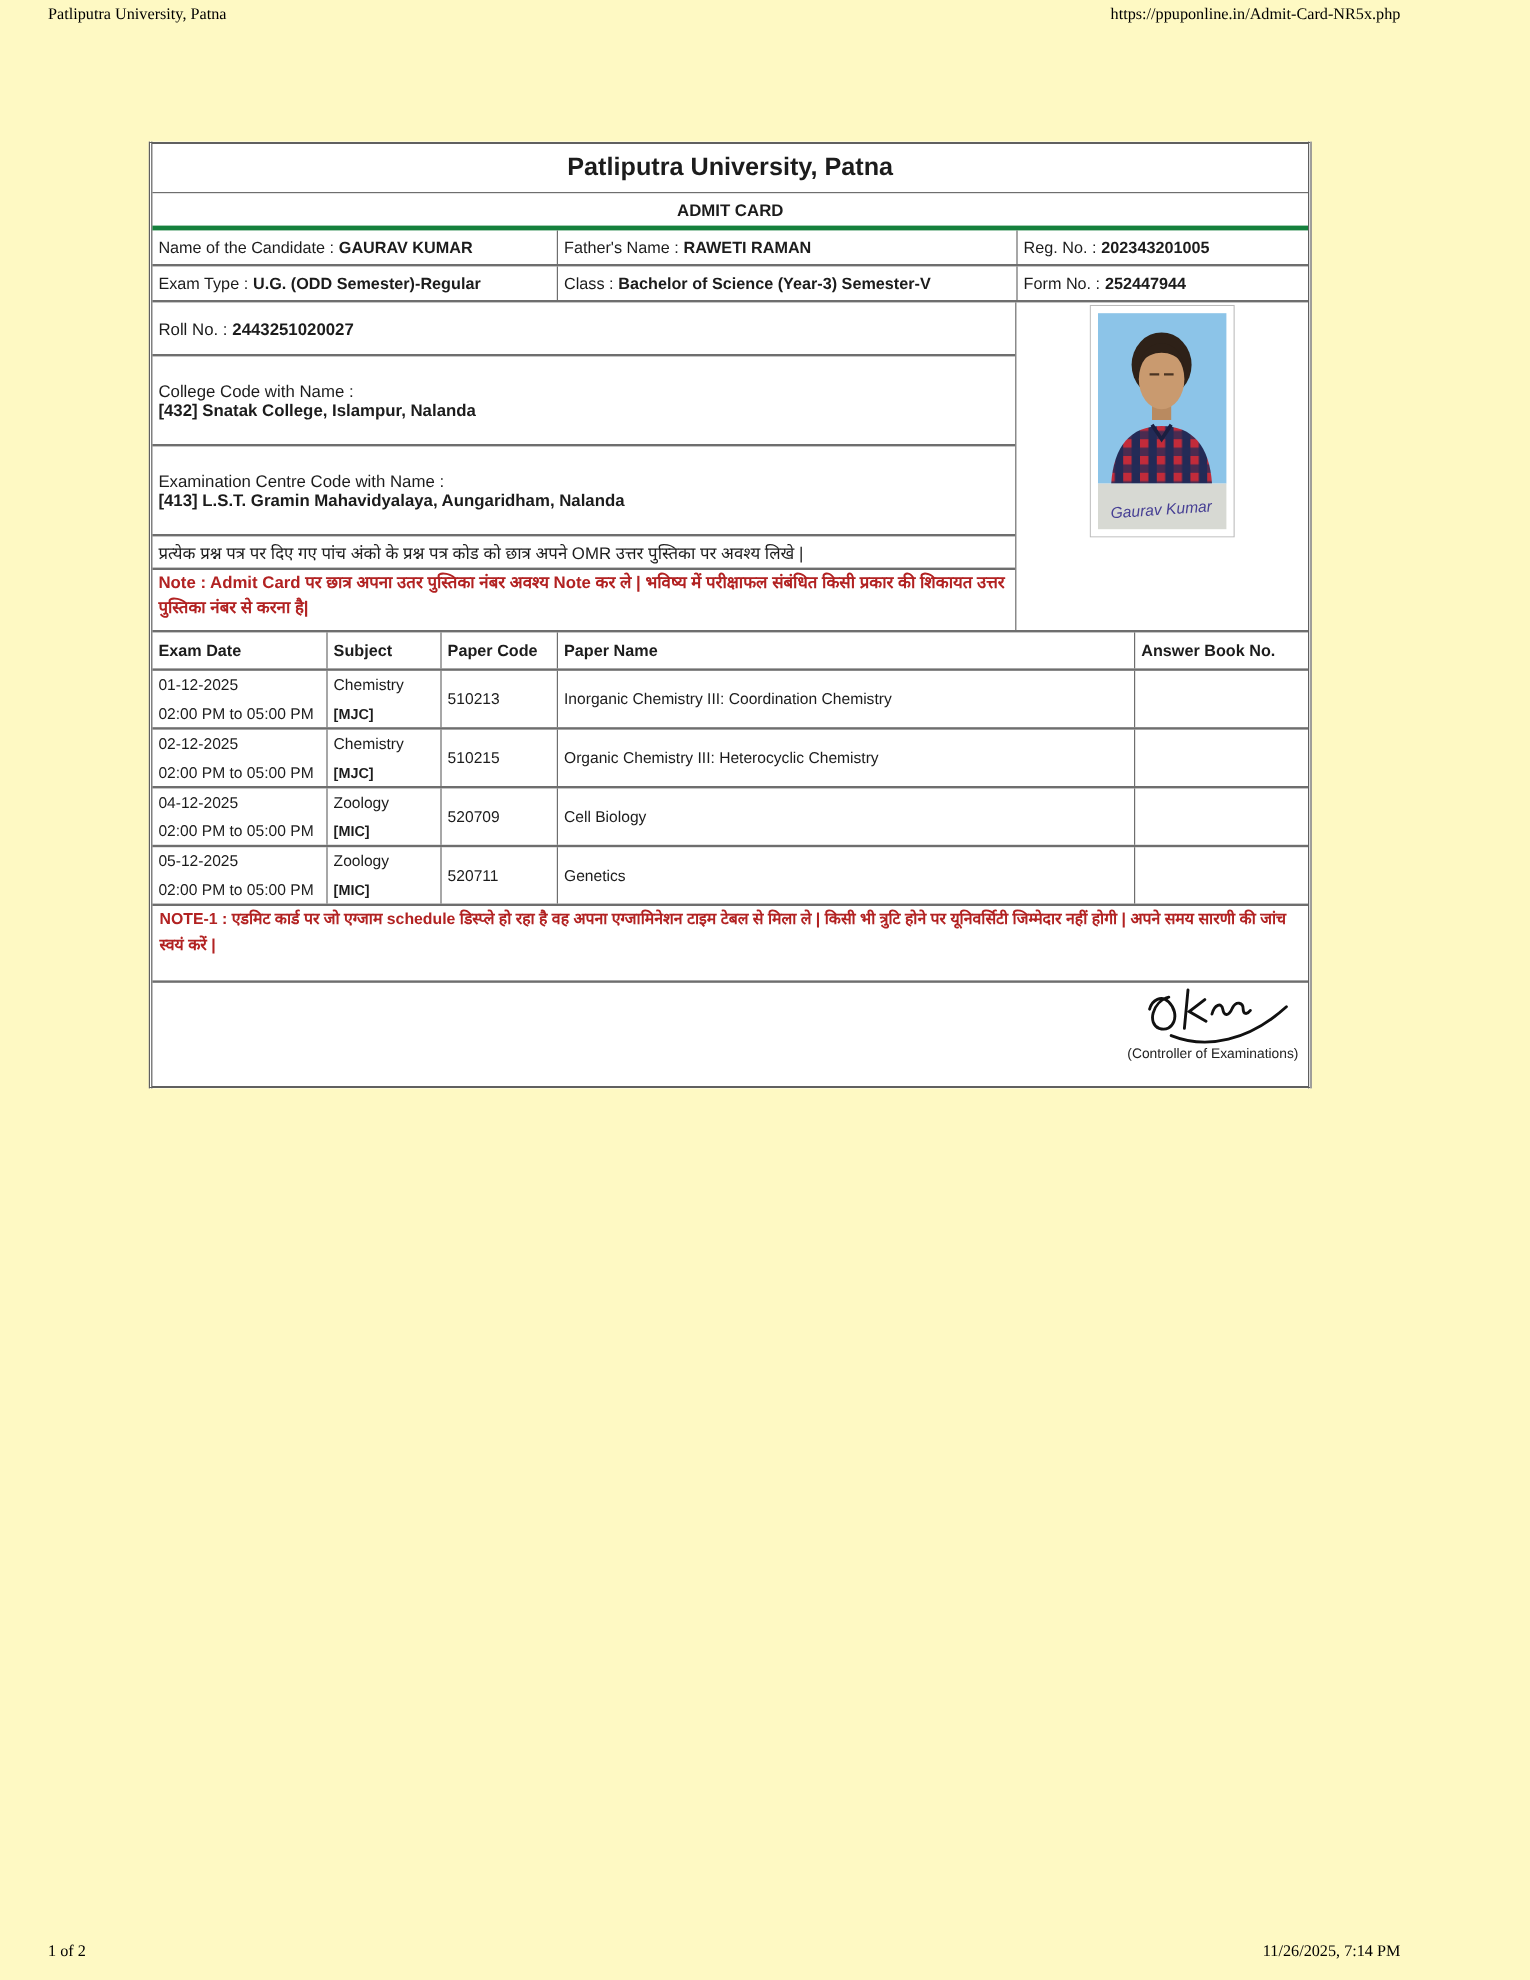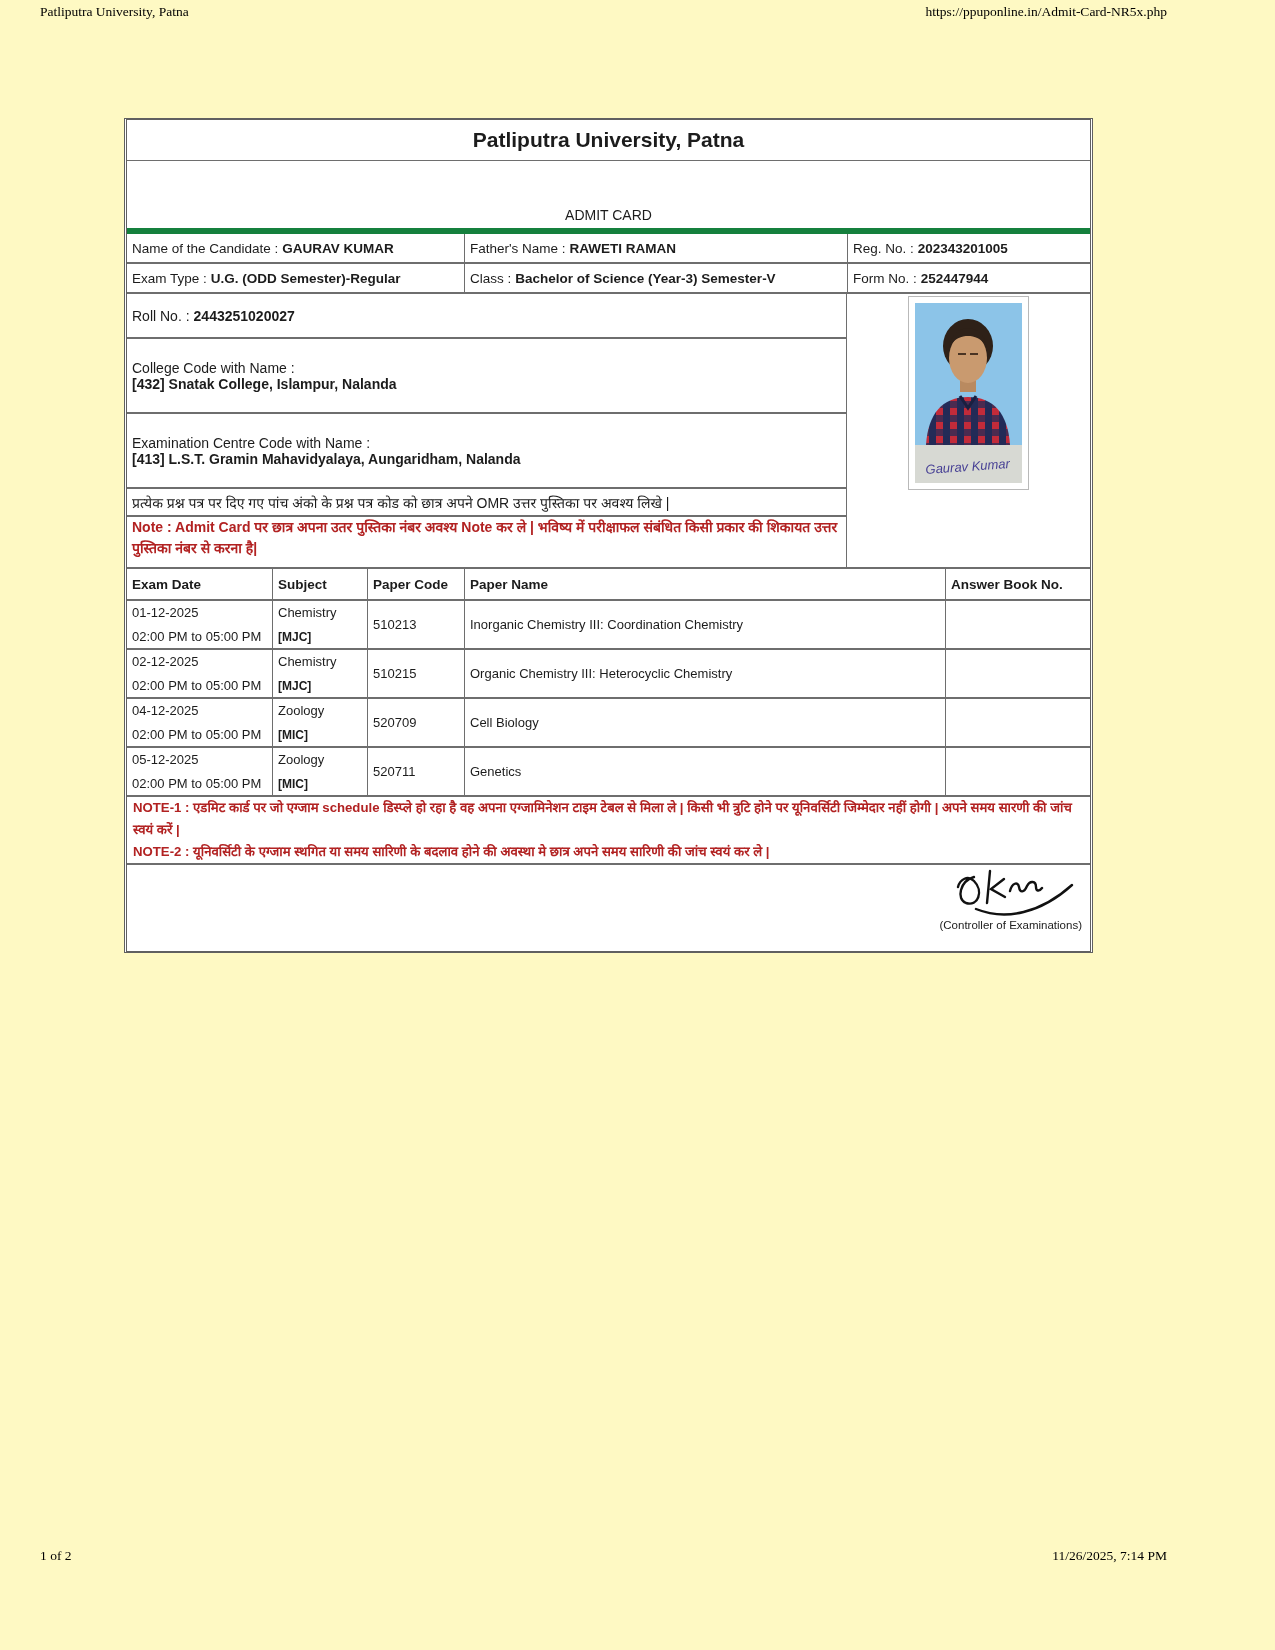--- a/index.html
+++ b/index.html
@@ -6,35 +6,35 @@
   .page {
     position:relative; width:1275px; height:1650px; background:#fef9c3;
     font-family:"Liberation Sans", sans-serif; color:#1c1c1c; overflow:hidden;
   }
   .print-header, .print-footer {
     position:absolute; left:40px; width:1127px; display:flex;
     justify-content:space-between; font-family:"Liberation Serif", serif;
     font-size:13.5px; color:#000;
   }
   .print-header { top:4px; }
-  .print-footer { top:1548px;text-align:center; }
+  .print-footer { top:1618px;text-align:center; }
 
   .card {
     position:absolute; left:124px; top:118px; width:969px; box-sizing:border-box;
     border-top:2px solid #606060; border-bottom:2px solid #606060;
     border-left:3px double #606060; border-right:3px double #606060;
     background:#fff;
   }
   .title-row {
     height:40px; display:flex; align-items:center; justify-content:center;
     font-weight:bold; font-size:21px; border-bottom:1px solid #6e6e6e;
   }
   .subtitle-row {
     height:27px; display:flex; align-items:center; justify-content:center;
-    font-weight:normal; font-size:14px; border-bottom:6px solid #15803d;margin-top:40px;
+    font-weight:bold; font-size:14px; border-bottom:4px solid #15803d;
   }
   .info-grid { display:grid; grid-template-columns:338px 383px 1fr; border-bottom:2px solid #6e6e6e; }
   .info-cell {
     border-right:1px solid #6e6e6e; padding:0 5px; height:28px;
     display:flex; align-items:center; gap:4px; font-size:13.5px; white-space:nowrap; overflow:hidden;
   }
   .info-cell:last-child { border-right:none; }
   .bold { font-weight:bold; }
 
   .mid { display:grid; grid-template-columns:719px 1fr; border-bottom:2px solid #6e6e6e; }
@@ -212,21 +212,20 @@
         <span>Zoology</span>
         <span class="subject-tag">[MIC]</span>
       </div>
       <div class="exam-cell cell-center">520711</div>
       <div class="exam-cell cell-center">Genetics</div>
       <div class="exam-cell cell-center"></div>
     </div>
 
     <div class="notes-block">
       <div>NOTE-1 : एडमिट कार्ड पर जो एग्जाम schedule डिस्प्ले हो रहा है वह अपना एग्जामिनेशन टाइम टेबल से मिला ले | किसी भी त्रुटि होने पर यूनिवर्सिटी जिम्मेदार नहीं होगी | अपने समय सारणी की जांच स्वयं करें |</div>
-      <div>NOTE-2 : यूनिवर्सिटी के एग्जाम स्थगित या समय सारिणी के बदलाव होने की अवस्था मे छात्र अपने समय सारिणी की जांच स्वयं कर ले |</div>
     </div>
 
     <div class="sig-block">
       <svg class="controller-sig" width="132" height="52" viewBox="0 0 132 52">
         <g fill="none" stroke="#111" stroke-width="2.4" stroke-linecap="round">
           <path d="M28,12 C14,16 10,34 20,38 C32,42 38,26 28,16 C22,10 14,14 12,22"></path>
           <path d="M44,6 L41,38"></path>
           <path d="M58,14 L45,24 L59,32"></path>
           <path d="M64,26 C66,18 72,16 73,22 C74,28 78,28 81,21 C84,15 90,16 90,22 C90,26 93,27 96,23"></path>
           <path d="M30,44 C60,56 95,48 126,20"></path>

